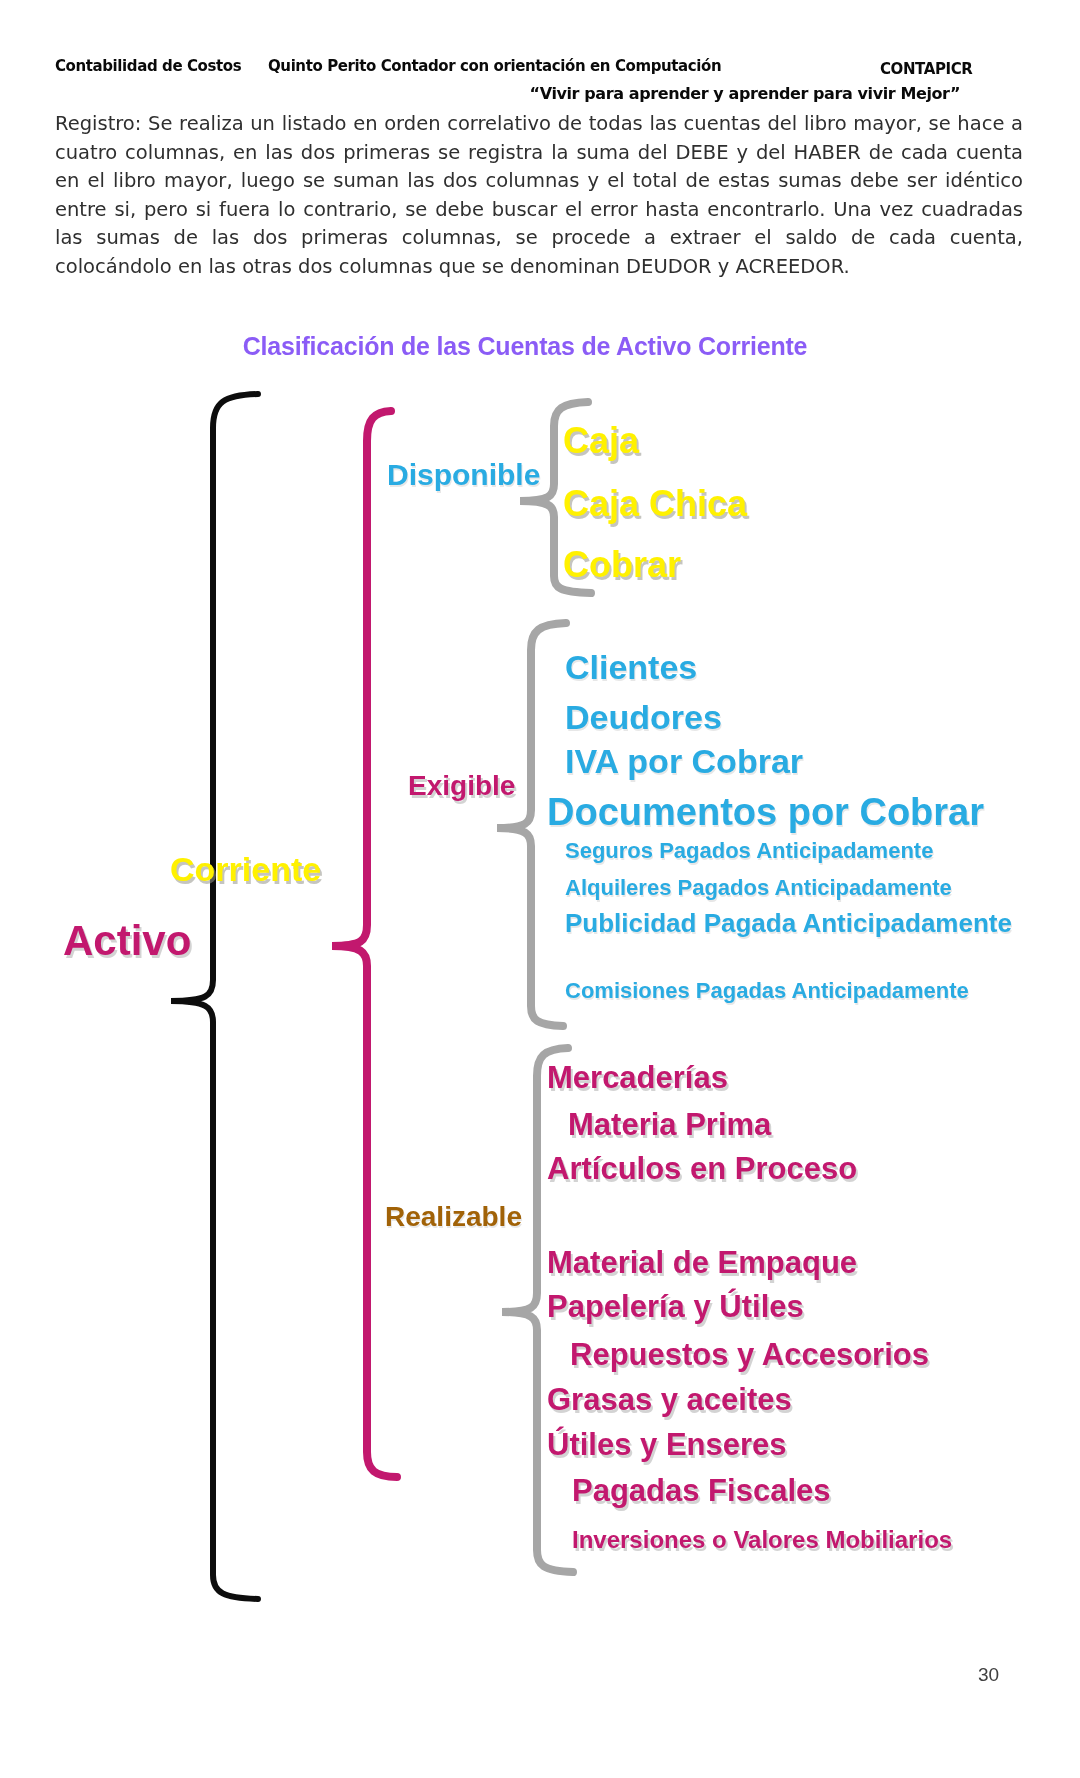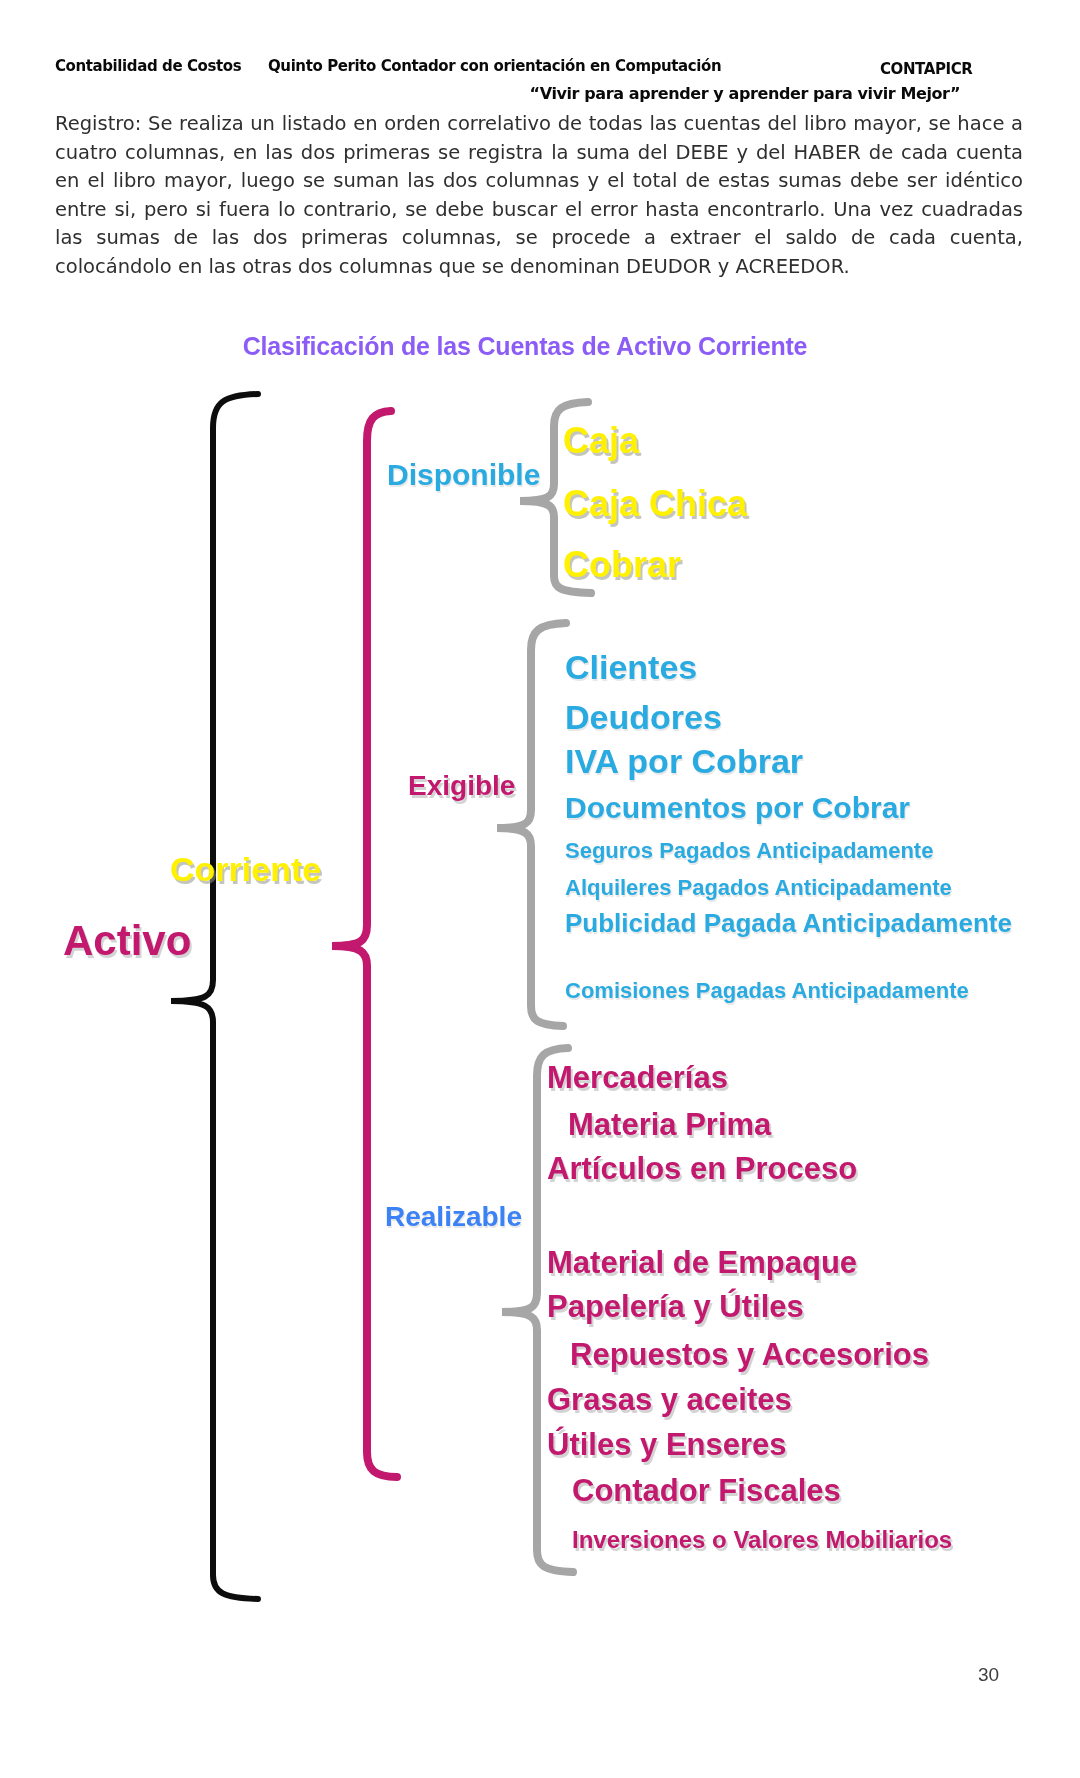--- a/index.html
+++ b/index.html
@@ -40,36 +40,36 @@
     color:#8b5cf6;
     letter-spacing:-0.2px;
   }
   
   .braces{position:absolute;left:0;top:0;pointer-events:none;}
   
   .w{position:absolute;font-weight:bold;white-space:nowrap;line-height:1;}
   .yellow{color:#fff100;text-shadow:2px 3px 0 rgba(150,150,140,.55);}
   .cyan{color:#29abe2;text-shadow:1px 2px 0 rgba(120,120,120,.18);}
   .magenta{color:#c2186e;text-shadow:2px 3px 0 rgba(110,110,110,.30);}
-  .gray{color:#3b82f6;text-shadow:1px 2px 0 rgba(120,120,120,.18);}
+  .gray{color:#a16207;text-shadow:1px 2px 0 rgba(120,120,120,.18);}
 
   .lbl-activo{left:63px;top:920px;font-size:42px;}
   .lbl-corriente{left:170px;top:852px;font-size:34px;}
   .lbl-disponible{left:387px;top:460px;font-size:30px;}
   .lbl-exigible{left:408px;top:772px;font-size:28px;}
   .lbl-realizable{left:385px;top:1203px;font-size:28px;}
 
   .it-caja{left:563px;top:423px;font-size:36px;}
   .it-cajachica{left:563px;top:486px;font-size:36px;}
   .it-bancos{left:563px;top:547px;font-size:36px;}
 
   .it-clientes{left:565px;top:650px;font-size:34px;}
   .it-deudores{left:565px;top:700px;font-size:34px;}
   .it-iva{left:565px;top:744px;font-size:34px;}
-  .it-documentos{left:565px;top:793px;font-size:30px;}
+  .it-documentos{left:547px;top:793px;font-size:38px;}
   .it-seguros{left:565px;top:840px;font-size:22px;}
   .it-alquileres{left:565px;top:877px;font-size:22px;}
   .it-publicidad{left:565px;top:910px;font-size:26px;}
   .it-intereses{left:565px;top:944px;font-size:22px;}
   .it-comisiones{left:565px;top:980px;font-size:22px;}
 
   .it-mercaderias{left:547px;top:1062px;font-size:31px;}
   .it-materiaprima{left:547px;top:1109px;font-size:31px;margin-left:21px;}
   .it-artproceso{left:547px;top:1153px;font-size:31px;}
   .it-artterminados{left:547px;top:1199px;font-size:31px;}
@@ -130,18 +130,18 @@
   <div class="w cyan it-comisiones">Comisiones Pagadas Anticipadamente</div>
 
   <div class="w magenta it-mercaderias">Mercaderías</div>
   <div class="w magenta it-materiaprima">Materia Prima</div>
   <div class="w magenta it-artproceso">Artículos en Proceso</div>
   <div class="w magenta it-matempaque">Material de Empaque</div>
   <div class="w magenta it-papeleria">Papelería y Útiles</div>
   <div class="w magenta it-repuestos">Repuestos y Accesorios</div>
   <div class="w magenta it-grasas">Grasas y aceites</div>
   <div class="w magenta it-utiles">Útiles y Enseres</div>
-  <div class="w magenta it-especies">Contador Fiscales</div>
+  <div class="w magenta it-especies">Pagadas Fiscales</div>
   <div class="w magenta it-inversiones">Inversiones o Valores Mobiliarios</div>
 
   <div class="page-num">30</div>
 
 </div>
 
 </body></html>

